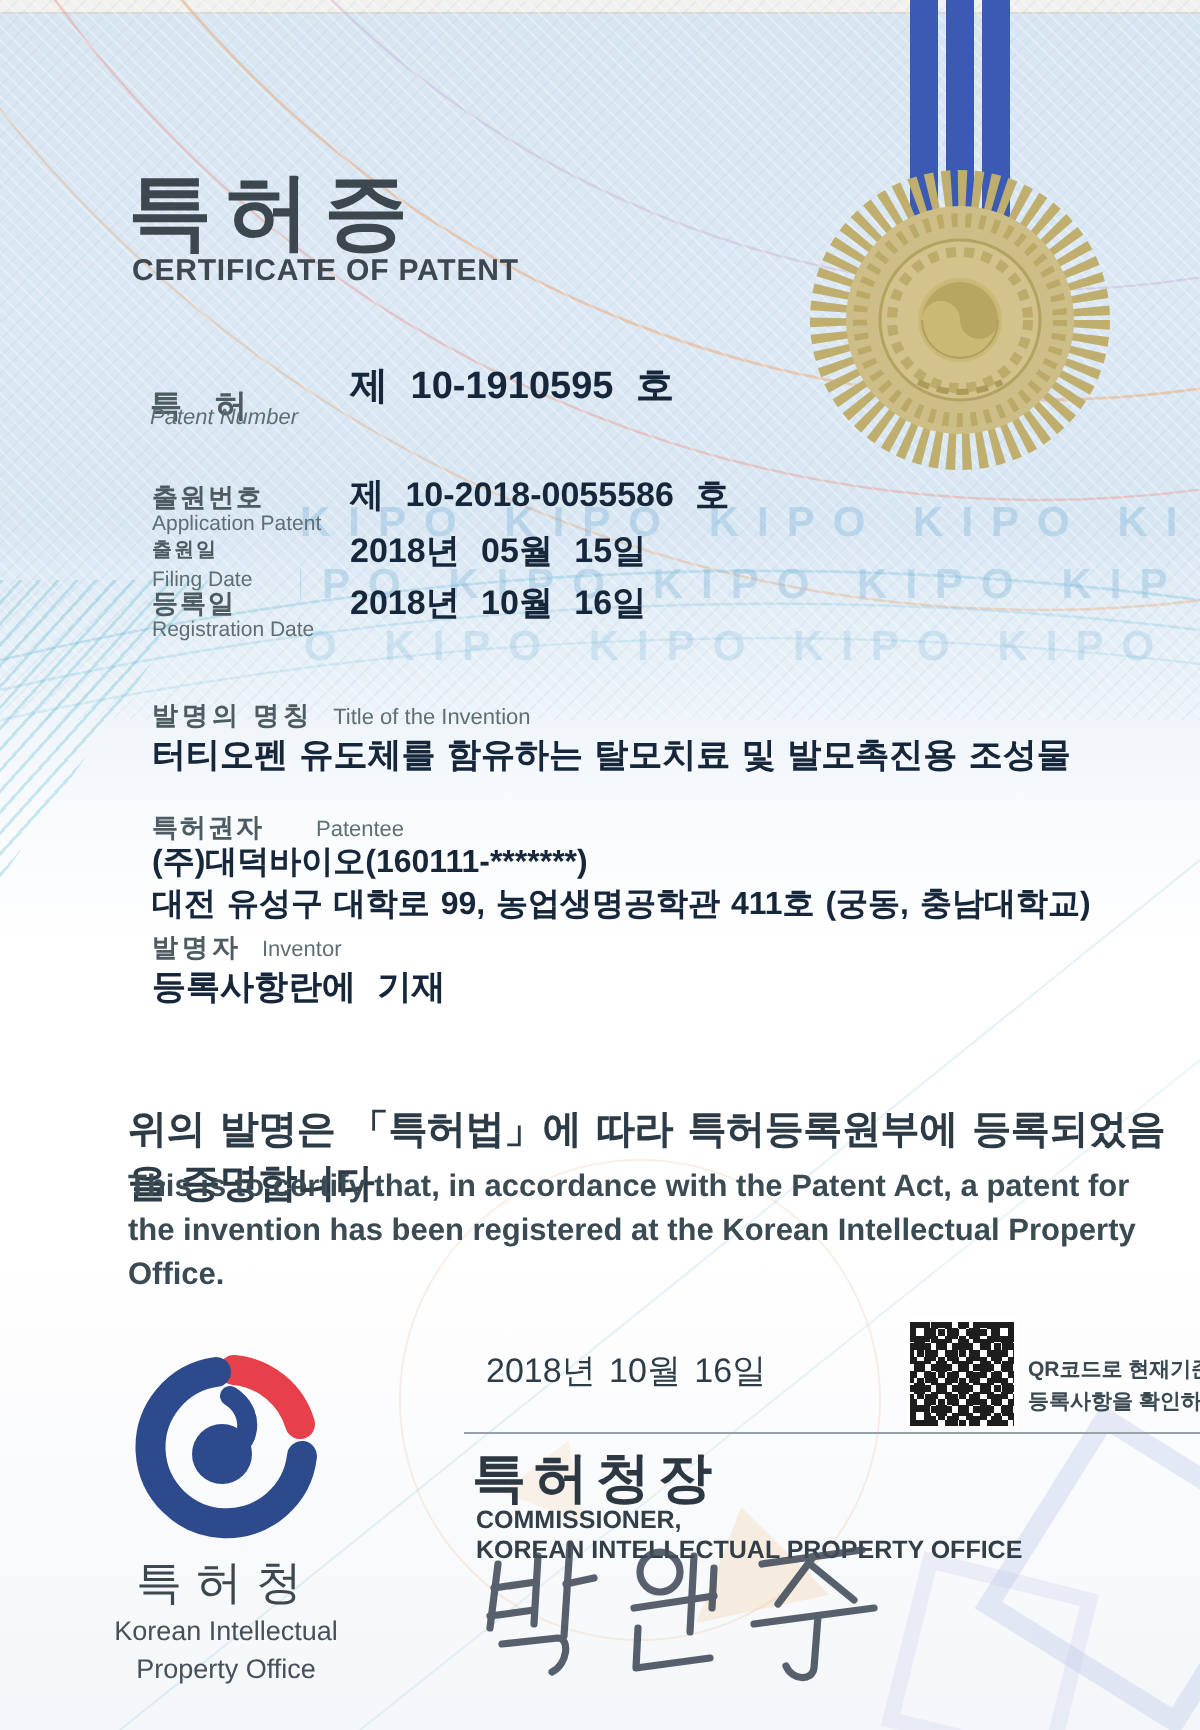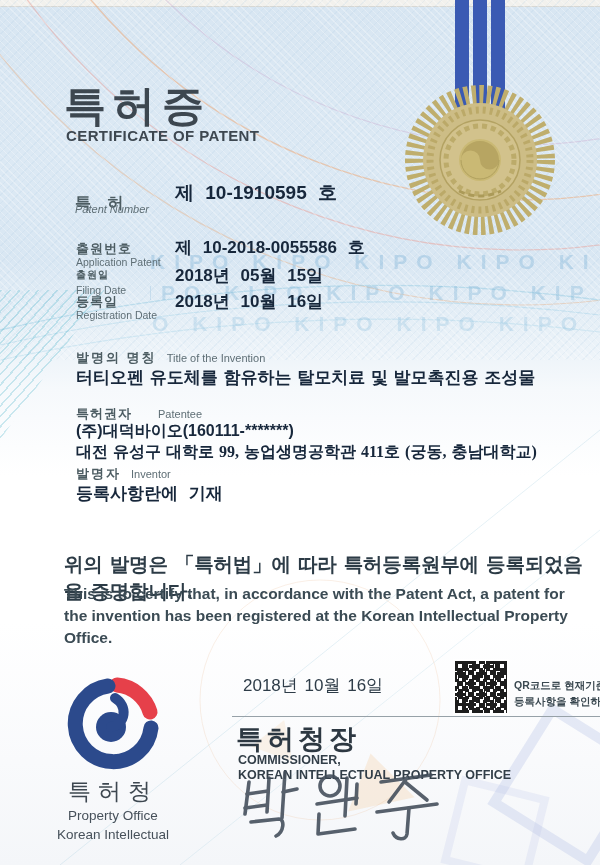--- a/index.html
+++ b/index.html
@@ -92,21 +92,21 @@
   .f-reg-en      { left:76px;  top:309px; font-size:10.5px; }
   .f-reg-val     { left:175px; top:290px; font-size:17px; }
 
   .f-inv-lab     { left:76px;  top:349px; font-size:13px; letter-spacing:2px; }
   .f-inv-lab .lab-en { font-size:11px; letter-spacing:0; margin-left:10px; font-weight:normal; }
   .f-inv-val     { left:76px;  top:366px; font-size:17px; word-spacing:1px; }
 
   .f-pat-lab     { left:76px;  top:405px; font-size:13px; letter-spacing:1px; }
   .f-pat-lab .lab-en { font-size:11px; letter-spacing:0; margin-left:12px; font-weight:normal;padding-left:14px; }
   .f-pat-l1      { left:76px;  top:421px; font-size:16px; word-spacing:1px; }
-  .f-pat-l2      { left:76px;  top:442px; font-size:16px; word-spacing:1px;font-family:Liberation Serif, serif; }
+  .f-pat-l2      { left:76px;  top:442px; font-size:16px; word-spacing:1px; }
 
   .f-invt-lab    { left:76px;  top:465px; font-size:13px; letter-spacing:2px; }
   .f-invt-lab .lab-en { font-size:11px; letter-spacing:0; margin-left:10px; font-weight:normal; }
   .f-invt-val    { left:76px;  top:482px; font-size:17px; }
 
   .cert-ko { left:64px; top:551px; width:525px; font-size:19.5px; font-weight:bold;
     color:#2c3b46; letter-spacing:-0.2px; word-spacing:2px; }
   .cert-en { left:64px; top:583px; width:528px; font-size:15.5px; font-weight:bold;
     color:#3b4b54; line-height:22px; }
 
@@ -273,17 +273,17 @@
   <div class="logo-mark">
     <svg width="102" height="100" viewBox="0 0 102 100">
       <path d="M55,9 A38,38 0 0 1 88,36" fill="none" stroke="#e6404a" stroke-width="15" stroke-linecap="round"></path>
       <path d="M89,52 A38,38 0 1 1 46,10" fill="none" stroke="#2c4a8c" stroke-width="15" stroke-linecap="round"></path>
       <circle cx="49" cy="51" r="15" fill="#2c4a8c"></circle>
       <path d="M49,51 C64,48 66,30 53,22" fill="none" stroke="#2c4a8c" stroke-width="10" stroke-linecap="round"></path>
     </svg>
   </div>
   <div class="abs logo-ko">특허청</div>
   <div class="abs logo-en">
+    <div>Korean Intellectual</div>
     <div>Property Office</div>
-    <div>Korean Intellectual</div>
   </div>
 
 </div>
 
 </body></html>

